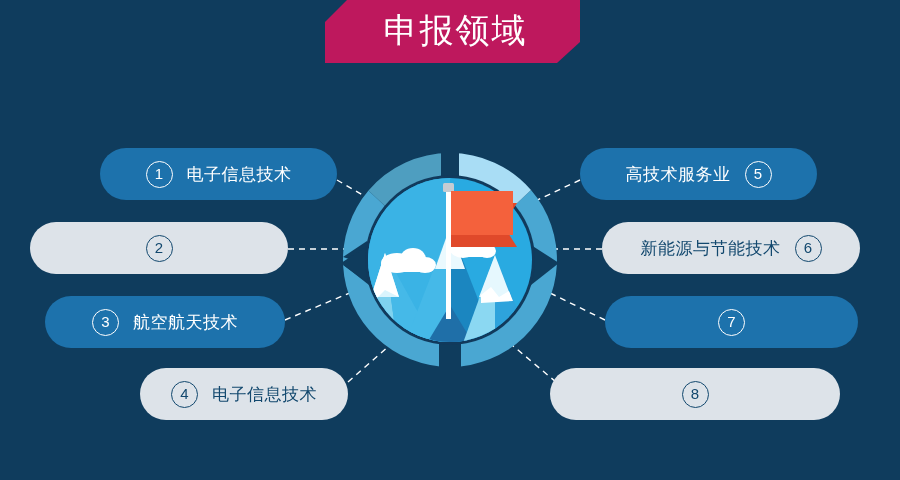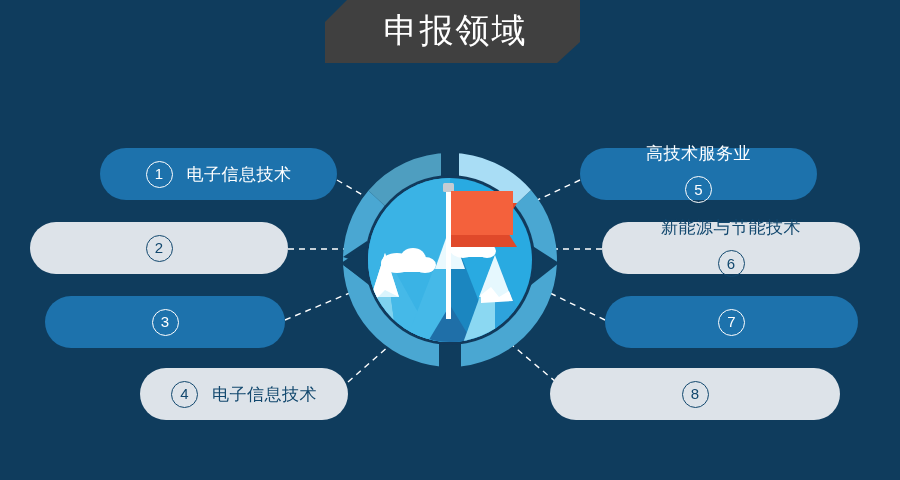--- a/index.html
+++ b/index.html
@@ -25,21 +25,21 @@
     overflow: hidden;
   }
 
   
   .banner {
     position: absolute;
     left: 325px;
     top: 0px;
     width: 255px;
     height: 63px;
-    background: #404040;
+    background: #be185d;
     -webkit-clip-path: polygon(22px 0, 100% 0, 100% 42px, 232px 100%, 0 100%, 0 22px);
     clip-path: polygon(22px 0, 100% 0, 100% 42px, 232px 100%, 0 100%, 0 22px);
     display: flex;
     align-items: center;
     justify-content: center;
   }
   .banner-text {
     color: #ffffff;
     font-size: 34px;
     letter-spacing: 2px;
@@ -106,21 +106,21 @@
     font-size: 17px;
     line-height: 1;
     letter-spacing: 0.5px;
   }
   .pill.blue .num, .pill.blue .label { color: #ffffff; }
   .pill.light .num, .pill.light .label { color: #12486e; }
 
   
   .pill.left .pill-inner { flex-direction: row; }
   
-  .pill.right .pill-inner { flex-direction: column; }
+  .pill.right .pill-inner { flex-direction: row; }
 </style>
 </head>
 <body>
 
 <div id="stage">
 
   <div class="banner">
     <div class="banner-text">申报领域</div>
   </div>
 
@@ -230,20 +230,21 @@
         </div>
       </div>
       <div class="pill light left" style="left: 30px; top: 222px; width: 258px;">
         <div class="pill-inner">
           <span class="num">2</span>
         </div>
       </div>
       <div class="pill blue left" style="left: 45px; top: 296px; width: 240px;">
         <div class="pill-inner">
           <span class="num">3</span>
+          <span class="label">航空航天技术</span>
         </div>
       </div>
       <div class="pill light left" style="left: 140px; top: 368px; width: 208px;">
         <div class="pill-inner">
           <span class="num">4</span>
           <span class="label">电子信息技术</span>
         </div>
       </div>
       <div class="pill blue right" style="left: 580px; top: 148px; width: 237px;">
         <div class="pill-inner">

